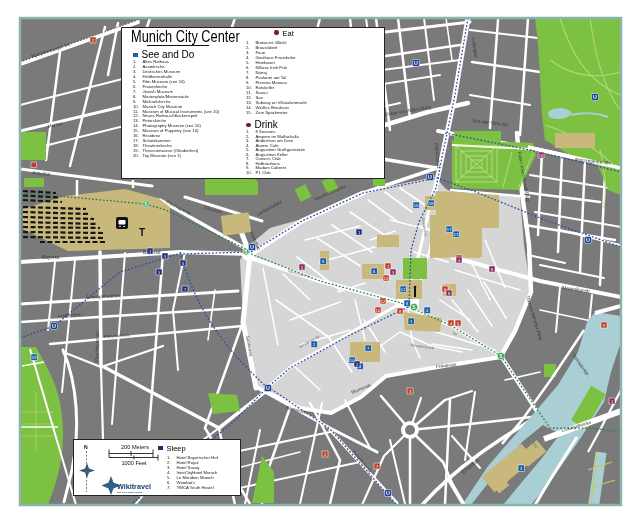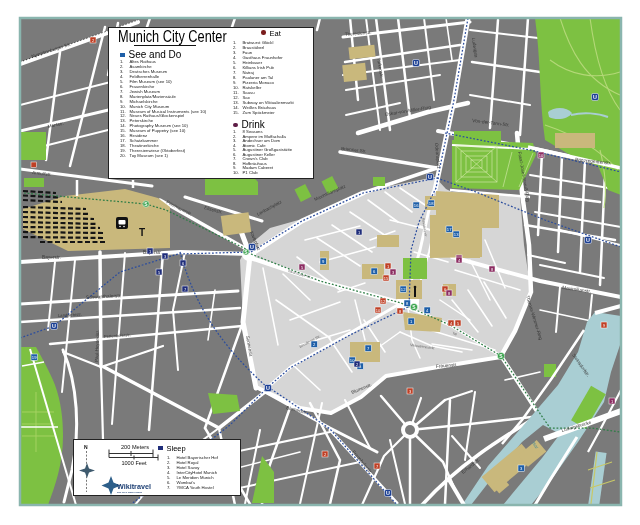--- a/index.html
+++ b/index.html
@@ -521,21 +521,21 @@
 </g>
 </g>
 
 <rect x="414" y="288" width="2" height="9" fill="#111"></rect>
 <circle cx="415" cy="287" r="1.3" fill="#111"></circle>
 </g>
 </g>
 <rect x="20" y="18" width="601" height="487" fill="none" stroke="#8ab5ae" stroke-width="2.5"></rect>
 </svg>
 
-<div class="box" style="left:108px;top:27px;width:206px;height:152px;">
+<div class="box" style="left:121px;top:27px;width:264px;height:152px;">
 <div class="t" style="left:9px;top:-1px;font-size:16.2px;transform:scaleX(0.79);transform-origin:0 0;color:#000;">Munich City Center</div>
 <div style="position:absolute;left:25px;top:16.8px;width:62px;height:1.5px;background:#111;"></div>
 <div class="t" style="left:11px;top:21px;font-size:10px;color:#000;"><span class="bullet" style="width:4.5px;height:4.5px;background:#1e5fa8;"></span>See and Do</div>
 <div class="t" style="left:11px;top:32px;font-size:4.25px;line-height:4.95px;">
 <ol class="lst">
 <li><b>1.</b>Altes Rathaus</li>
 <li><b>2.</b>Asamkirche</li>
 <li><b>3.</b>Deutsches Museum</li>
 <li><b>4.</b>Feldherrenhalle</li>
 <li><b>5.</b>Film Museum (see 10)</li>

